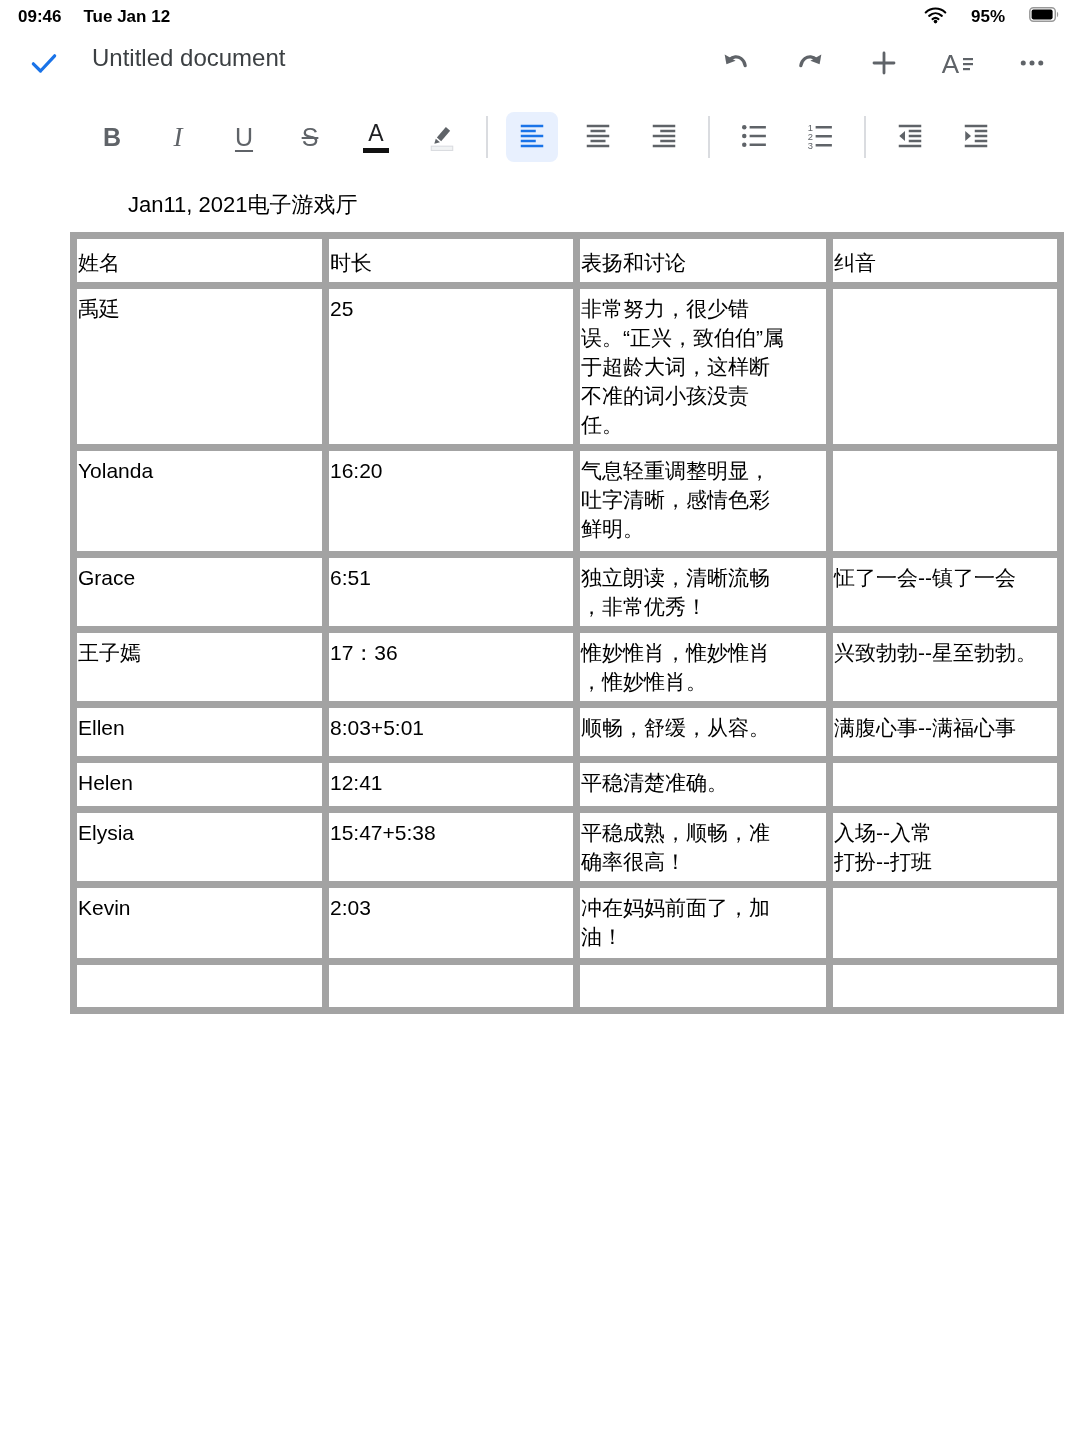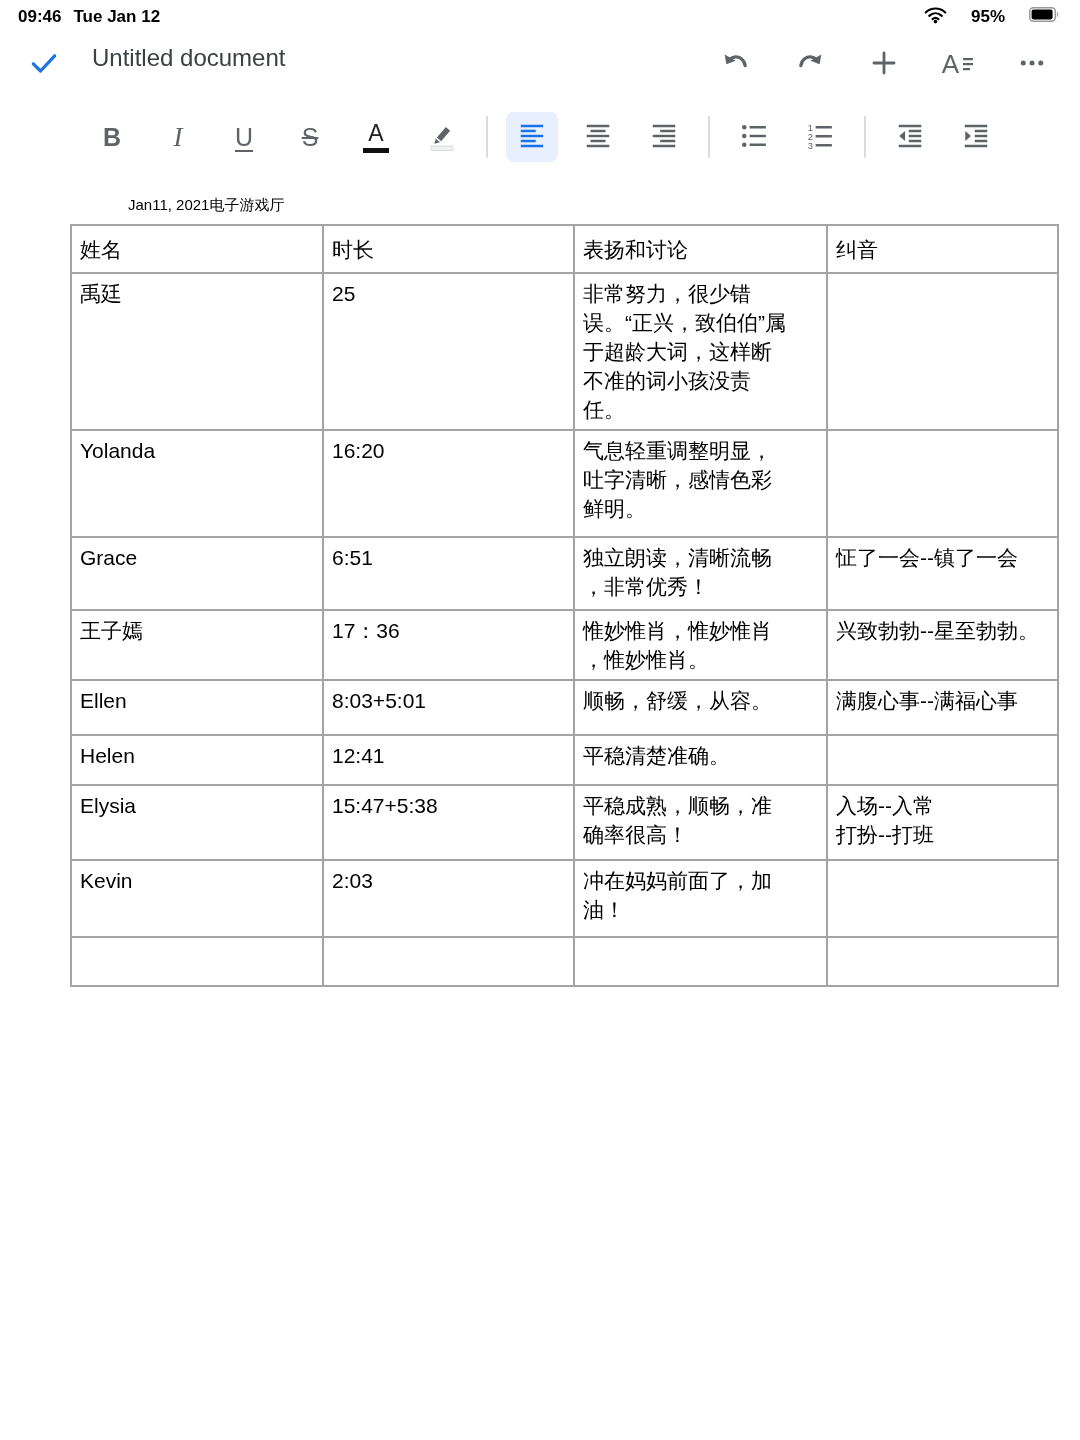--- a/index.html
+++ b/index.html
@@ -2,21 +2,21 @@
 <html><head>
 <meta charset="utf-8">
 <style>
   * { box-sizing: border-box; margin: 0; padding: 0; }
   html,body { width:1080px; height:1440px; background:#fff; overflow:hidden;
     font-family:"Liberation Sans", sans-serif; color:#000; }
 
   
   .statusbar { display:flex; justify-content:space-between; align-items:center;
     height:32px; padding:2px 20px 0 18px; font-size:17px; font-weight:600; }
-  .sb-left { display:flex; gap:12px; }
+  .sb-left { display:flex; gap:22px; }
   .sb-right { display:flex; align-items:center; gap:24px; }
 
   
   .appbar { display:flex; align-items:flex-start; height:58px; margin-top:12px; padding:0 24px; }
   .iconbtn { background:none; border:none; padding:0; cursor:pointer;
     display:flex; align-items:center; justify-content:center; width:40px; height:40px; }
   .doc-title { font-size:24px; color:#3c4043; margin-left:28px; }
   .appbar .actions { margin-left:auto; display:flex; align-items:center; gap:34px; padding-right:4px; }
   .fmt-combo { display:flex; align-items:center; gap:3px; }
   .fmt-a { font-size:26px; color:#5f6368; }
@@ -29,23 +29,23 @@
   .letter { font-size:25px; color:#5f6368; line-height:1; }
   .lb { font-weight:700; }
   .li { font-style:italic; font-family:"Liberation Serif", serif; font-size:27px; }
   .lu { text-decoration:underline; text-underline-offset:4px; }
   .ls { text-decoration:line-through; }
   .tc-a { font-size:23px; color:#202124; line-height:1; }
   .tc-bar { width:26px; height:5px; background:#111; margin-top:3px; }
   .tdivider { width:2px; height:42px; background:#dadce0; margin:0 4px; }
 
   
-  .doc-heading { margin:26px 0 6px 128px; font-size:15px; line-height:26px; }
+  .doc-heading { margin:26px 0 14px 128px; font-size:22px; line-height:26px; }
   table { border-collapse:collapse; table-layout:fixed; margin-left:70px; width:987px; }
-  td { border:2px solid #a3a3a3; vertical-align:top; padding:5px 8px;
+  td { border:7px solid #a3a3a3; vertical-align:top; padding:5px 1px;
     font-size:21px; line-height:29px; white-space:pre-wrap; overflow:hidden; }
   tr.hrow td { padding-top:9px; }
   .rh0{height:48px} .rh1{height:156px} .rh2{height:107px} .rh3{height:73px} .rh4{height:60px}
   .rh5{height:55px} .rh6{height:50px} .rh7{height:75px} .rh8{height:77px} .rh9{height:49px}
 </style>
 </head>
 <body>
 
 <div class="statusbar">
   <div class="sb-left">

